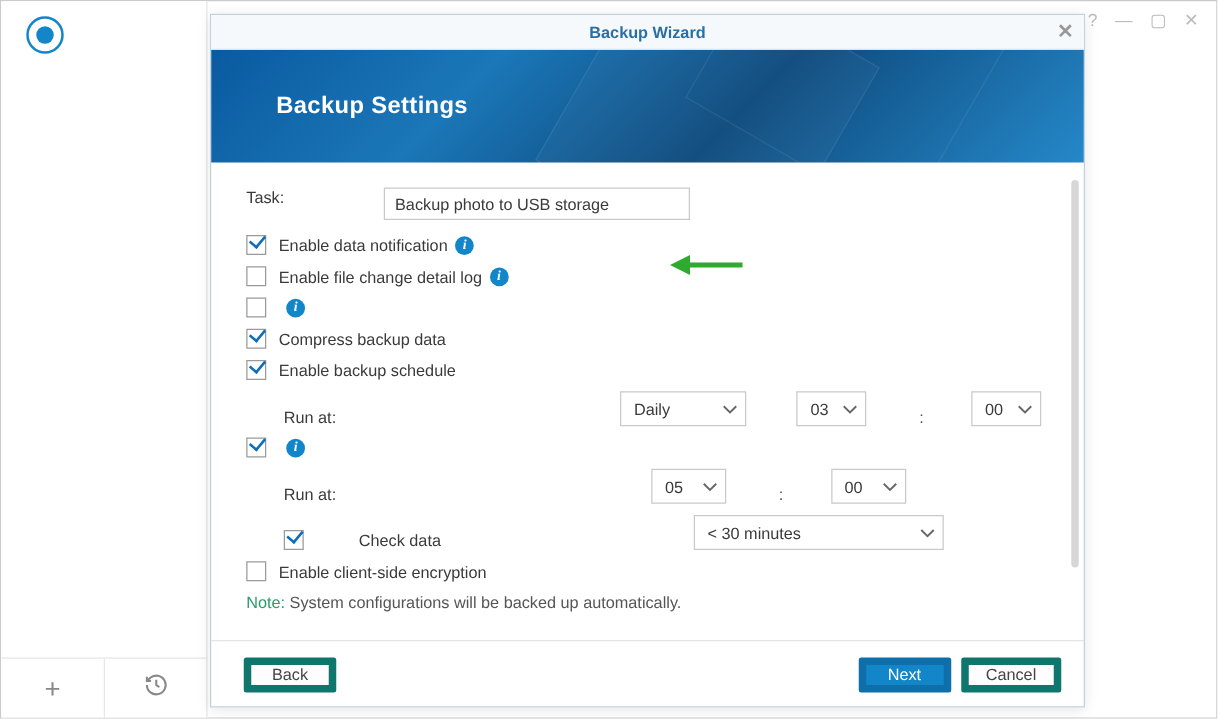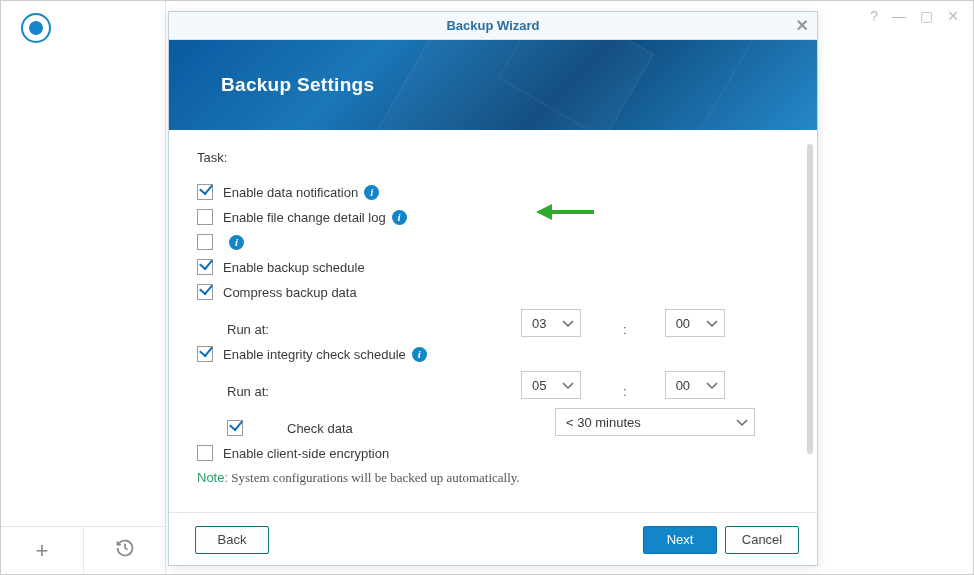--- a/index.html
+++ b/index.html
@@ -10,21 +10,21 @@
     .outer-titlebar { position: absolute; top: 0; right: 0; height: 30px; display: flex; align-items: center; gap: 14px; padding: 0 14px; }
     .outer-titlebar span { color: #bbb; font-size: 14px; }
     
     .left-sidebar { position: absolute; left: 0; top: 0; bottom: 0; width: 165px; background: #fff; border-right: 1px solid #e6e6e6; }
     .sidebar-logo { position: absolute; top: 12px; left: 20px; width: 30px; height: 30px; border: 2px solid #1286c8; border-radius: 50%; display: flex; align-items: center; justify-content: center; }
     .sidebar-logo-inner { width: 14px; height: 14px; background: #1286c8; border-radius: 50%; }
     .sidebar-bottom { position: absolute; bottom: 0; left: 0; width: 165px; height: 48px; border-top: 1px solid #e6e6e6; display: flex; }
     .sidebar-bottom .btn { flex: 1; display: flex; align-items: center; justify-content: center; color: #888; font-size: 22px; border-right: 1px solid #e6e6e6; cursor: pointer; }
     .sidebar-bottom .btn:last-child { border-right: none; }
     
-    .modal { position: absolute; left: 167px; top: 10px; width: 650px; height: 555px; background: #fff; border: 1px solid #bfd2e0; box-shadow: 0 2px 10px rgba(0,0,0,0.1); }
+    .modal { position: absolute; left: 167px; top: 10px; width: 700px; height: 555px; background: #fff; border: 1px solid #bfd2e0; box-shadow: 0 2px 10px rgba(0,0,0,0.1); }
     .modal-title { height: 28px; line-height: 28px; text-align: center; color: #2a6fa3; font-weight: 600; font-size: 13px; border-bottom: 1px solid #d9e3ec; position: relative; background: #f5f9fc; }
     .modal-close { position: absolute; right: 8px; top: 0; font-size: 16px; color: #999; cursor: pointer; }
     
     .banner { height: 90px; background: linear-gradient(135deg, #0a5aa0 0%, #1b77b8 30%, #0e4a7d 60%, #2588c9 100%); position: relative; overflow: hidden; display: flex; align-items: center; padding-left: 52px; }
     .banner::before, .banner::after { content:''; position:absolute; width:200px; height:200px; border:1px solid rgba(255,255,255,0.08); transform:rotate(30deg); }
     .banner::before { right: 80px; top: -100px; }
     .banner::after { right: 200px; top: -50px; background: rgba(255,255,255,0.03); }
     .banner h2 { color: #fff; font-size: 19px; font-weight: 600; letter-spacing: 0.3px; position: relative; z-index: 1; }
     
     .content { position: relative; height: 382px; padding: 20px 28px 6px 28px; overflow: hidden; }
@@ -45,24 +45,24 @@
     
     .sched-row { display:flex; align-items:flex-end; margin-bottom: 9px; padding-left: 30px; gap: 34px; }
     .sched-label { width: 260px; }
     .select { height: 28px; border: 1px solid #c9c9c9; display:inline-flex; align-items:center; justify-content:space-between; padding: 0 6px 0 10px; margin-right: 6px; cursor:pointer; background:#fff; }
     .select .caret { margin-left: 10px; }
     .caret svg { width: 12px; height: 8px; }
     .colon { margin: 0 4px 0 2px; color: #555; }
     
     .note-row { font-size: 13px; margin-top: 2px; }
     .note-label { color: #2a9b6a; }
-    .note-text { color: #555; font-family: Liberation Serif, serif; }
+    .note-text { color: #555; }
     
     .footer { height: 54px; border-top: 1px solid #e4e4e4; display:flex; align-items:center; padding: 0 18px; }
-    .btn-flat { height: 28px; min-width: 74px; padding: 0 14px; border: 1px solid #0f766e; background: #fdfdfd; color: #444; font-size: 13px; cursor:pointer; border-radius: 2px; display:inline-flex; align-items:center; justify-content:center; }
+    .btn-flat { height: 28px; min-width: 74px; padding: 0 14px; border: 6px solid #0f766e; background: #fdfdfd; color: #444; font-size: 13px; cursor:pointer; border-radius: 2px; display:inline-flex; align-items:center; justify-content:center; }
     .btn-primary { background: #1286c8; border-color: #0f6fa8; color: #fff; }
     .footer .spacer { flex: 1; }
     .footer .btn-flat { margin-left: 8px; }
   </style>
 </head>
 <body>
 
 <div class="outer-chrome">
   <div class="outer-titlebar">
     <span>?</span>
@@ -97,20 +97,21 @@
     </div>
     <div class="banner">
       <h2>Backup Settings</h2>
     </div>
 
     <div class="content">
       <div class="scroll-track"></div>
 
       <div class="form-row">
         <span class="lbl">Task:</span>
+        <input class="task-input" value="Backup photo to USB storage" style="">
       </div>
 
       <div class="check-row">
         <span class="checkbox checked"></span>
         <span class="check-label">Enable data notification</span>
         <span class="info-icon">i</span>
       </div>
 
       <div class="check-row">
         <span class="checkbox"></span>
@@ -123,48 +124,53 @@
         <polygon points="0,12 16,4 16,20" fill="#2eaa2e"></polygon>
       </svg>
 
       <div class="check-row">
         <span class="checkbox"></span>
         <span class="info-icon">i</span>
       </div>
 
       <div class="check-row">
         <span class="checkbox checked"></span>
+        <span class="check-label">Compress backup data</span>
+      </div>
+
+      <div class="check-row">
+        <span class="checkbox checked"></span>
         <span class="check-label">Enable backup schedule</span>
-      </div>
-
-      <div class="check-row">
-        <span class="checkbox checked"></span>
-        <span class="check-label">Compress backup data</span>
       </div>
 
       <div class="sched-row">
         <span class="sched-label">Run at:</span>
+        <span class="select" style="width:110px">
+          <span>Daily</span>
+          <span class="caret"><svg viewBox="0 0 12 8">
+                <path d="M1 1l5 5 5-5" fill="none" stroke="#666" stroke-width="1.5"></path>
+              </svg></span>
+        </span>
         <span class="select" style="width:60px">
           <span>03</span>
           <span class="caret"><svg viewBox="0 0 12 8">
                 <path d="M1 1l5 5 5-5" fill="none" stroke="#666" stroke-width="1.5"></path>
               </svg></span>
         </span>
         <span class="colon">:</span>
         <span class="select" style="width:60px">
           <span>00</span>
           <span class="caret"><svg viewBox="0 0 12 8">
                 <path d="M1 1l5 5 5-5" fill="none" stroke="#666" stroke-width="1.5"></path>
               </svg></span>
         </span>
       </div>
 
       <div class="check-row">
         <span class="checkbox checked"></span>
-        <span class="check-label">Enable integrity check schedule</span>
         <span class="info-icon">i</span>
       </div>
 
       <div class="sched-row">
         <span class="sched-label">Run at:</span>
         <span class="select" style="width:60px">
           <span>05</span>
           <span class="caret"><svg viewBox="0 0 12 8">
                 <path d="M1 1l5 5 5-5" fill="none" stroke="#666" stroke-width="1.5"></path>
               </svg></span>

